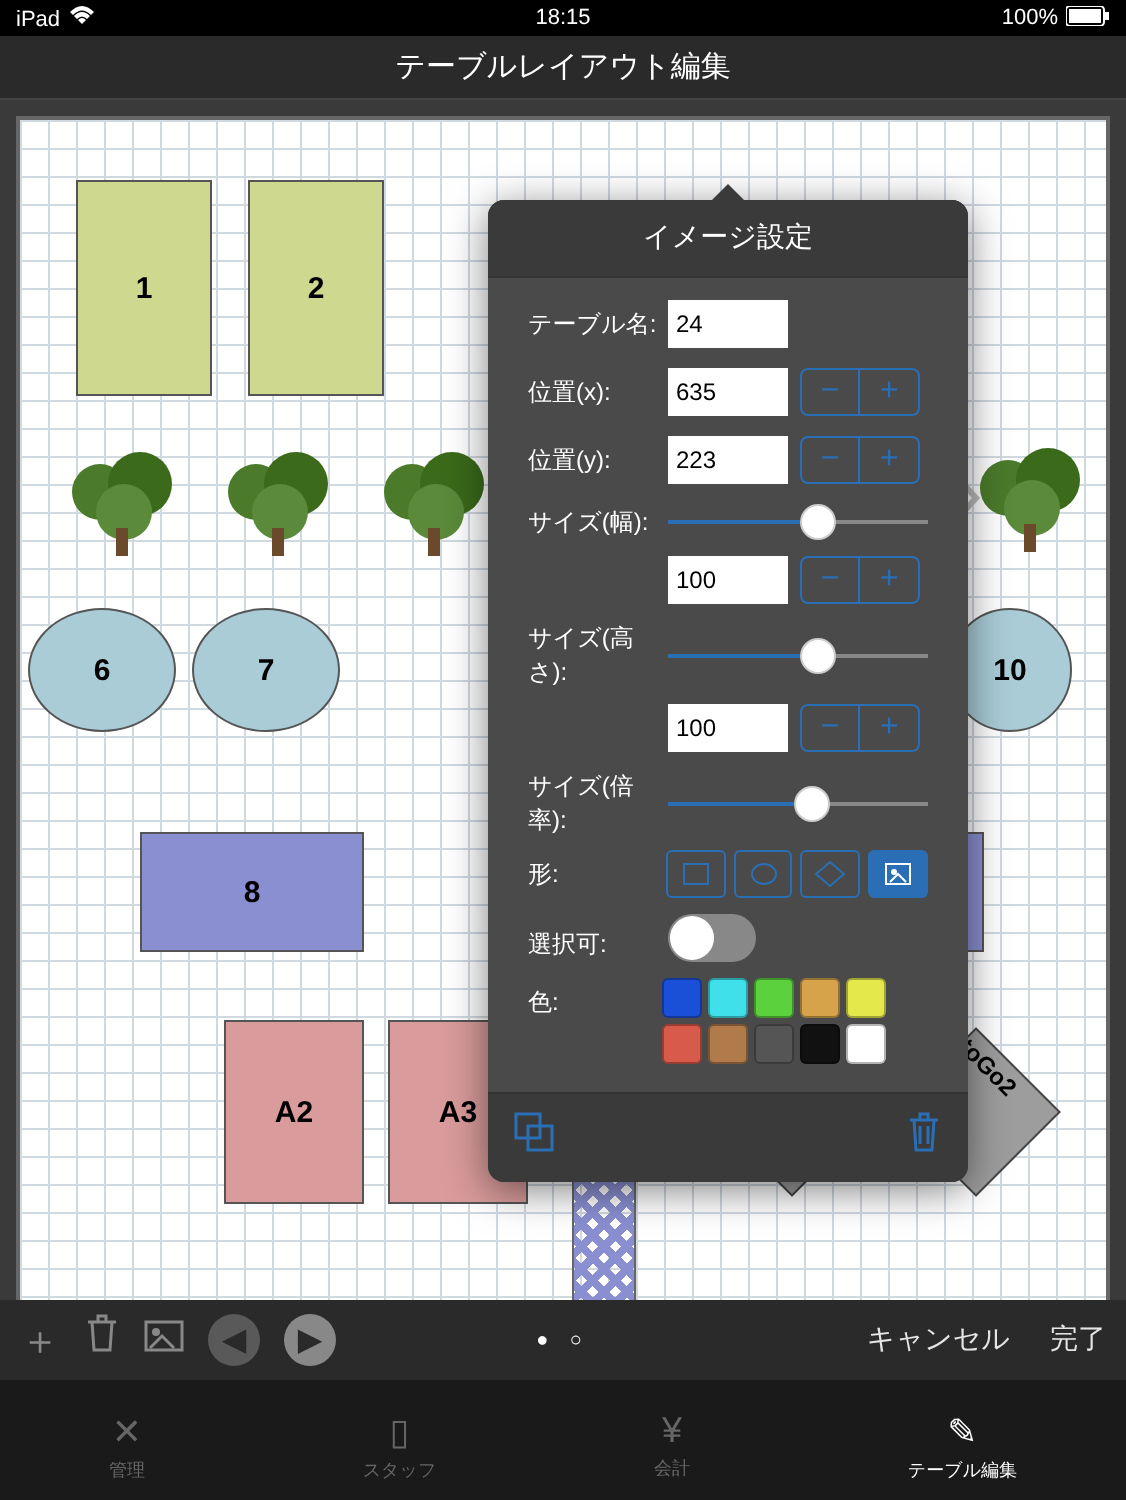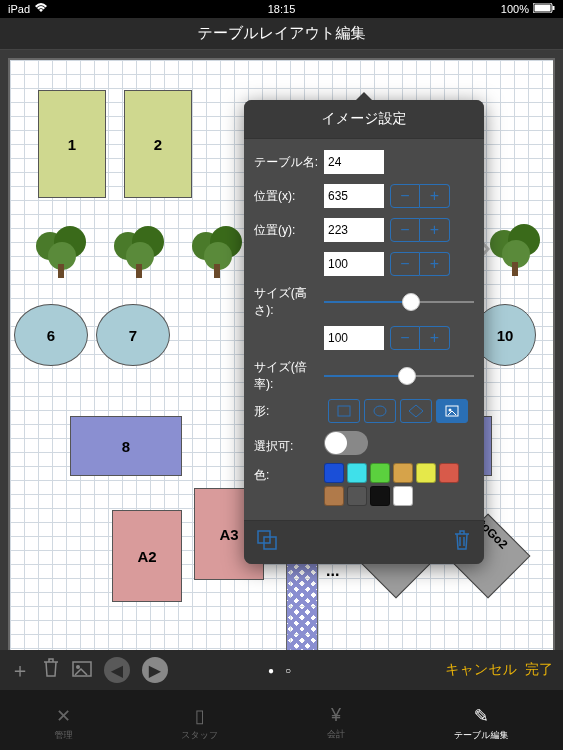--- a/index.html
+++ b/index.html
@@ -16,29 +16,29 @@
 .ellipse{background:#a9ccd6;border:1.5px solid #555;border-radius:50%}
 .rect-purple{background:#8a8fd1;border:1.5px solid #555}
 .rect-pink{background:#d99b9b;border:1.5px solid #555}
 .diamond{width:60px;height:60px;transform:rotate(45deg);background:#9d9d9d;border:1.5px solid #444}
 .diamond span{transform:rotate(-45deg);font-size:12px}
 .tree{position:absolute;pointer-events:none}
 .bottombar{position:absolute;bottom:60px;left:0;right:0;height:40px;background:#2a2a2a;display:flex;align-items:center;padding:0 10px;gap:12px}
 .bottombar .icon{color:#888;font-size:20px}
 .bottombar .btn-circle{width:26px;height:26px;border-radius:50%;background:#888;display:flex;align-items:center;justify-content:center;color:#2a2a2a}
 .bottombar .dots{position:absolute;left:50%;transform:translateX(-50%);color:#fff;font-size:10px;letter-spacing:4px}
-.bottombar .right{margin-left:auto;color:#eab308;font-size:14px;display:flex;gap:8px}
+.bottombar .right{margin-left:auto;color:#e5e5e5;font-size:14px;display:flex;gap:20px}
 .tabbar{position:absolute;bottom:0;left:0;right:0;height:60px;background:#1a1a1a;display:flex;justify-content:space-around;align-items:center;padding-top:6px}
 .tabbar .tab{display:flex;flex-direction:column;align-items:center;color:#666;font-size:9px;gap:2px}
 .tabbar .tab.active{color:#fff}
 .tabbar .tab-icon{font-size:18px}
 
 .panel{position:absolute;top:50px;left:244px;width:240px;background:#4a4a4a;border-radius:8px;box-shadow:0 4px 20px rgba(0,0,0,.5);z-index:100;color:#fff;font-size:12px}
 .panel-head{text-align:center;padding:10px 0;font-size:14px;border-bottom:1px solid #333;background:#3a3a3a;border-radius:8px 8px 0 0}
-.panel-body{padding:10px 10px}
+.panel-body{padding:10px 20px}
 .prow{display:flex;align-items:center;margin-bottom:8px;min-height:26px}
 .prow label{width:70px;flex-shrink:0}
 .prow input[type=text]{width:60px;height:24px;background:#fff;border:none;color:#000;padding:0 4px;font-size:12px}
 .stepper{display:flex;margin-left:6px}
 .stepper button{width:30px;height:24px;background:transparent;border:1px solid #2a6fb5;color:#2a6fb5;font-size:16px;display:flex;align-items:center;justify-content:center}
 .stepper button:first-child{border-radius:4px 0 0 4px}
 .stepper button:last-child{border-radius:0 4px 4px 0;border-left:none}
 .slider-row{display:flex;align-items:center;margin-bottom:6px}
 .slider-row label{width:70px;flex-shrink:0}
 .slider{flex:1;position:relative;height:20px}
@@ -133,21 +133,21 @@
     <div class="shape rect-purple" style="left:370px;top:356px;width:112px;height:60px">17</div>
 
     <svg class="tree" style="left:238px;top:334px" width="60" height="90">
         <circle cx="18" cy="30" r="16" fill="#4a7a2a"></circle>
         <circle cx="40" cy="26" r="18" fill="#3a6a1a"></circle>
         <circle cx="30" cy="42" r="16" fill="#5a8a3a"></circle>
         <rect x="26" y="54" width="8" height="34" fill="#6a4a2a"></rect>
       </svg>
 
     <div class="shape rect-pink" style="left:102px;top:450px;width:70px;height:92px">A2</div>
-    <div class="shape rect-pink" style="left:184px;top:428px;width:70px;height:92px">A3</div>
+    <div class="shape rect-pink" style="left:184px;top:450px;width:70px;height:92px">A3</div>
 
     <div style="position:absolute;left:276px;top:436px;width:32px;height:184px;background:repeating-linear-gradient(45deg,#8a8fd1 0 4px,transparent 4px 8px),repeating-linear-gradient(-45deg,#8a8fd1 0 4px,transparent 4px 8px);border:1px solid #666"></div>
 
     <div class="ellipsis" style="left:316px;top:502px">...</div>
 
     <div class="shape" style="left:356px;top:466px;width:60px;height:60px">
         <div class="diamond"><span>toGo1</span></div>
       </div>
     <div class="shape" style="left:448px;top:466px;width:60px;height:60px">
         <div class="diamond"><span>toGo2</span></div>
@@ -169,20 +169,28 @@
             <button>−</button>
             <button>+</button>
           </div>
       </div>
       <div class="prow">
         <label>位置(y):</label>
         <input type="text" value="223" style="">
         <div class="stepper">
             <button>−</button>
             <button>+</button>
+          </div>
+      </div>
+      <div class="slider-row">
+        <label>サイズ(幅):</label>
+        <div class="slider">
+            <div class="slider-track"></div>
+            <div class="slider-fill" style="width:58%"></div>
+            <div class="slider-thumb" style="left:calc(58% - 9px)"></div>
           </div>
       </div>
       <div class="prow">
         <label></label>
         <input type="text" value="100" style="">
         <div class="stepper">
             <button>−</button>
             <button>+</button>
           </div>
       </div>

